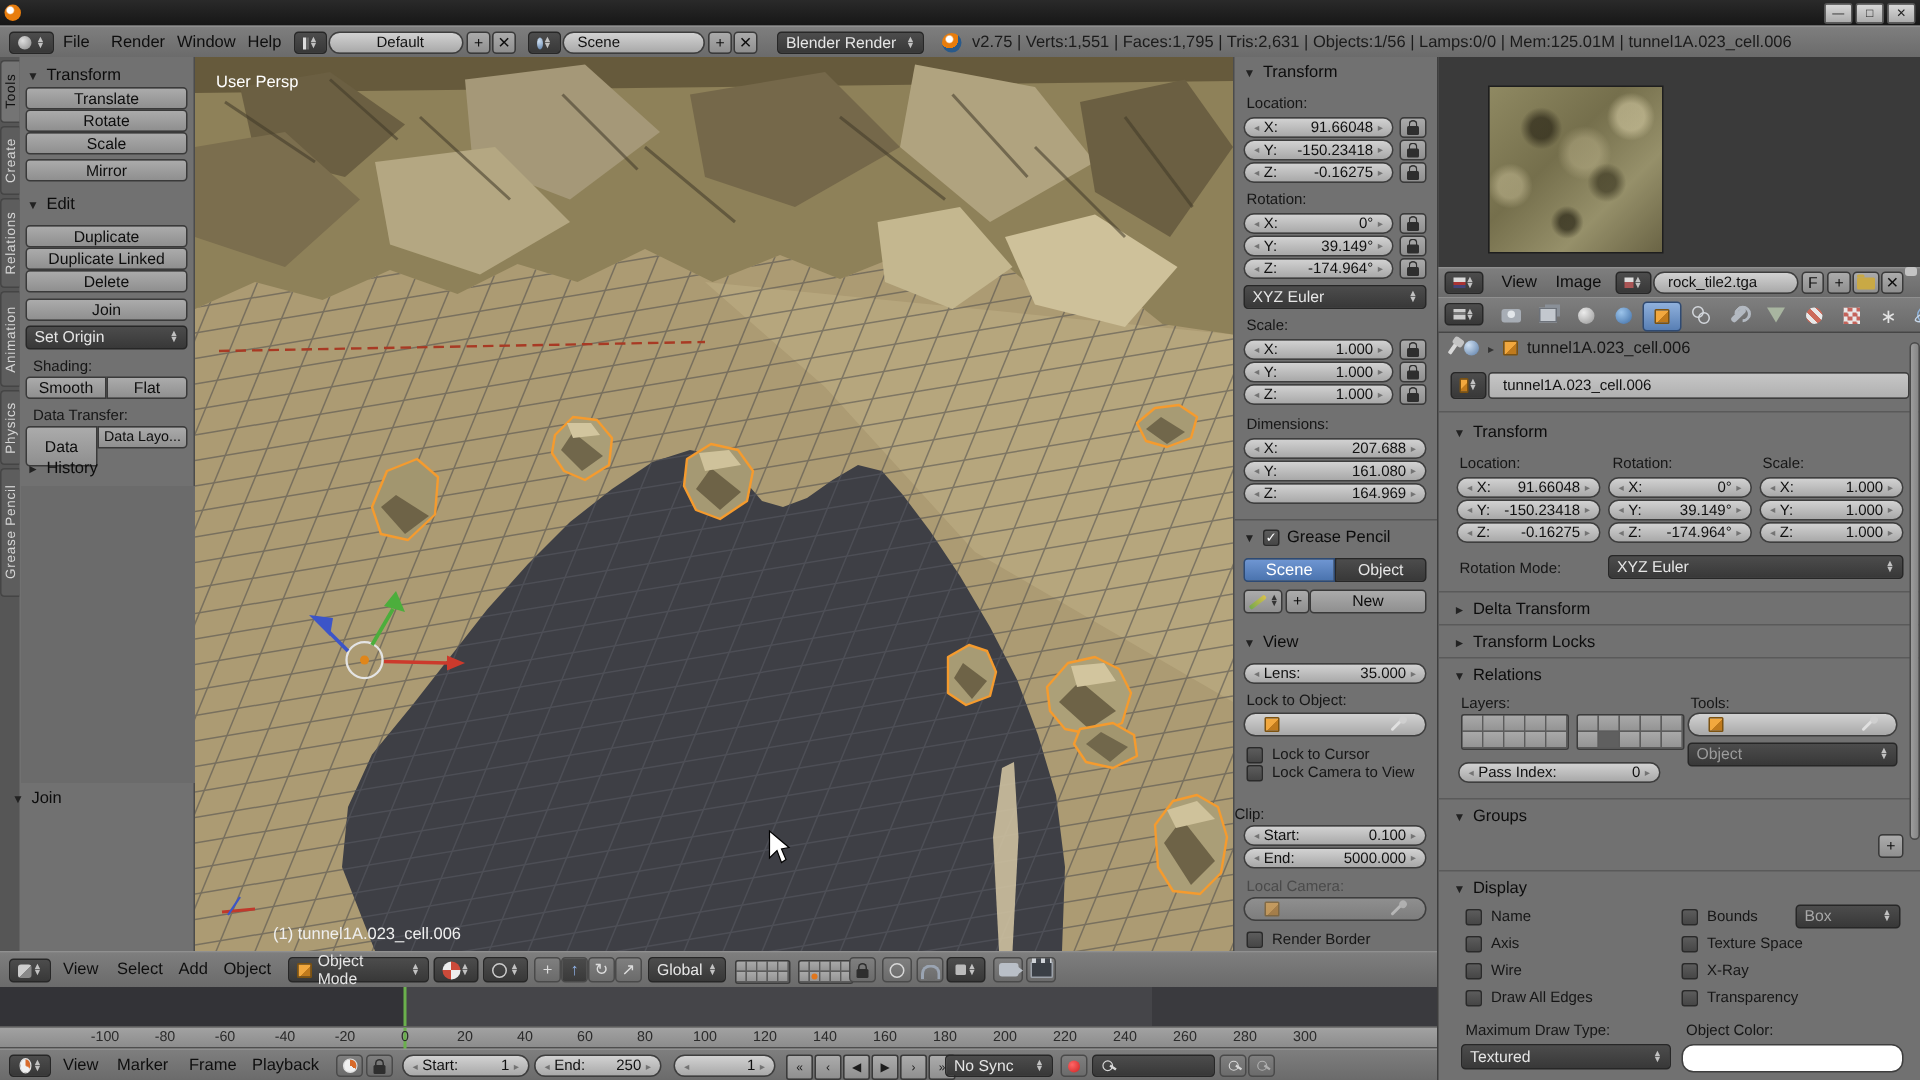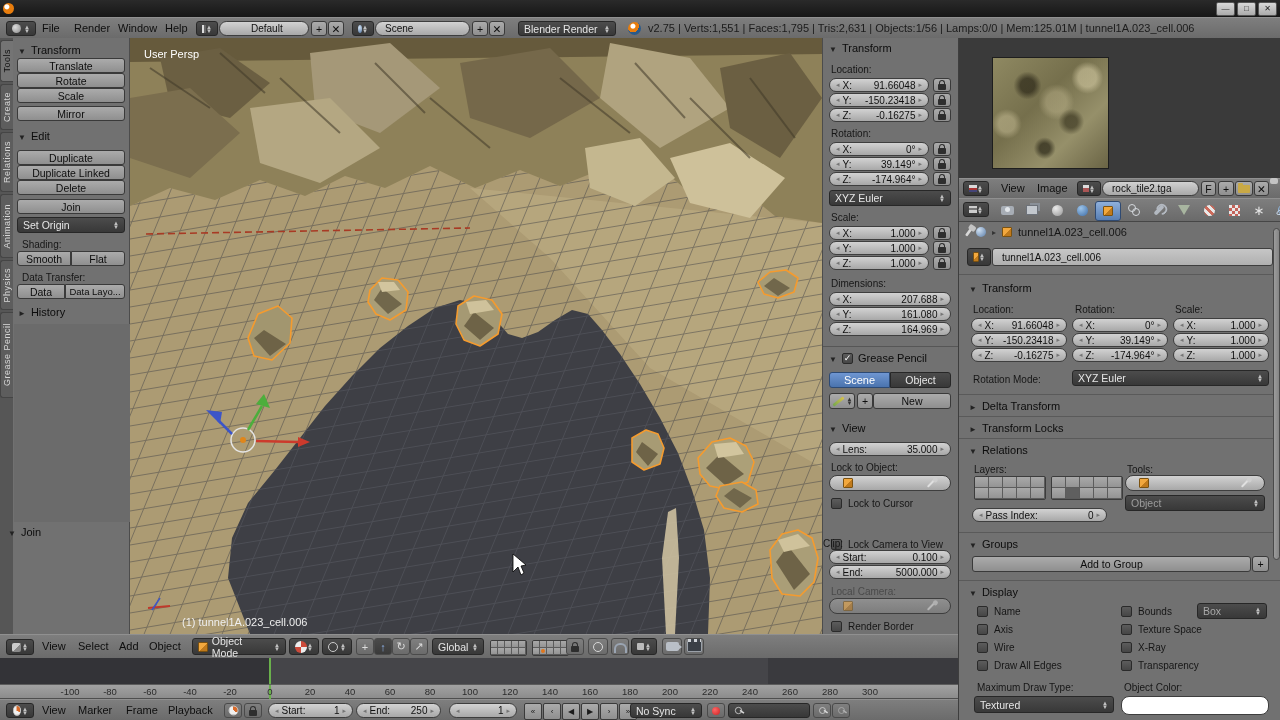--- a/index.html
+++ b/index.html
@@ -208,21 +208,21 @@
         <span class="ddarr"></span>
     </div>
     <span class="abs lbl" style="left:22px;top:201px;">Shading:</span>
     <div class="abs btn" style="left:17px;top:213px;width:54px;height:15px;border-radius:3px 0 0 3px;">
         <span>Smooth</span>
       </div>
     <div class="abs btn" style="left:71px;top:213px;width:54px;height:15px;border-radius:0 3px 3px 0;">
         <span>Flat</span>
       </div>
     <span class="abs lbl" style="left:22px;top:234px;">Data Transfer:</span>
-    <div class="abs btn" style="left:17px;top:246px;width:48px;height:15px;border-radius:3px 0 0 3px;">
+    <div class="abs btn" style="left:17px;top:246px;width:48px;height:27px;border-radius:3px 0 0 3px;">
         <span>Data</span>
       </div>
     <div class="abs btn" style="left:65px;top:246px;width:60px;height:15px;border-radius:0 3px 3px 0;font-size:9.5px;">
         <span>Data Layo...</span>
       </div>
 
     <div class="abs ph" style="left:18px;top:268px;">
       <span class="tri-closed"></span>
       <span>History</span>
     </div>
@@ -652,21 +652,21 @@
       </div>
     <span class="abs lbl" style="left:8px;top:424px;">Lock to Object:</span>
     <div class="abs fld noar" style="left:6px;top:437px;width:122px;height:16px;gap:4px;">
         <span class="cubeico"></span>
         <span class="v eyedrop"></span>
       </div>
     <div class="abs chkrow" style="left:8px;top:460px;">
         <span class="chk"></span>
         <span class="lbl">Lock to Cursor</span>
       </div>
-    <div class="abs chkrow" style="left:8px;top:501px;">
+    <div class="abs chkrow" style="left:8px;top:472px;">
         <span class="chk"></span>
         <span class="lbl">Lock Camera to View</span>
       </div>
     <span class="abs lbl" style="left:0;top:500px;">Clip:</span>
     <div class="abs fld" style="left:6px;top:512px;width:122px;height:14px;">
         <span>Start:</span>
         <span class="v">0.100</span>
       </div>
     <div class="abs fld" style="left:6px;top:527px;width:122px;height:14px;">
         <span>End:</span>
@@ -886,23 +886,20 @@
     <div class="abs fld" style="left:13px;top:470px;width:135px;height:14px;">
         <span>Pass Index:</span>
         <span class="v">0</span>
       </div>
 
     <div class="abs" style="left:0;top:494px;width:322px;height:1px;background:#5a5a5a;"></div>
     <div class="abs ph" style="left:10px;top:500px;">
       <span class="tri-open"></span>
       <span>Groups</span>
     </div>
-    <div class="abs btn" style="left:13px;top:518px;width:279px;height:16px;">
-        <span>Add to Group</span>
-      </div>
     <div class="abs btn" style="left:293px;top:518px;width:17px;height:16px;">+</div>
 
     <div class="abs" style="left:0;top:542px;width:322px;height:1px;background:#5a5a5a;"></div>
     <div class="abs ph" style="left:10px;top:548px;">
       <span class="tri-open"></span>
       <span>Display</span>
     </div>
     <div class="abs chkrow" style="left:18px;top:568px;">
         <span class="chk"></span>
         <span class="lbl">Name</span>

